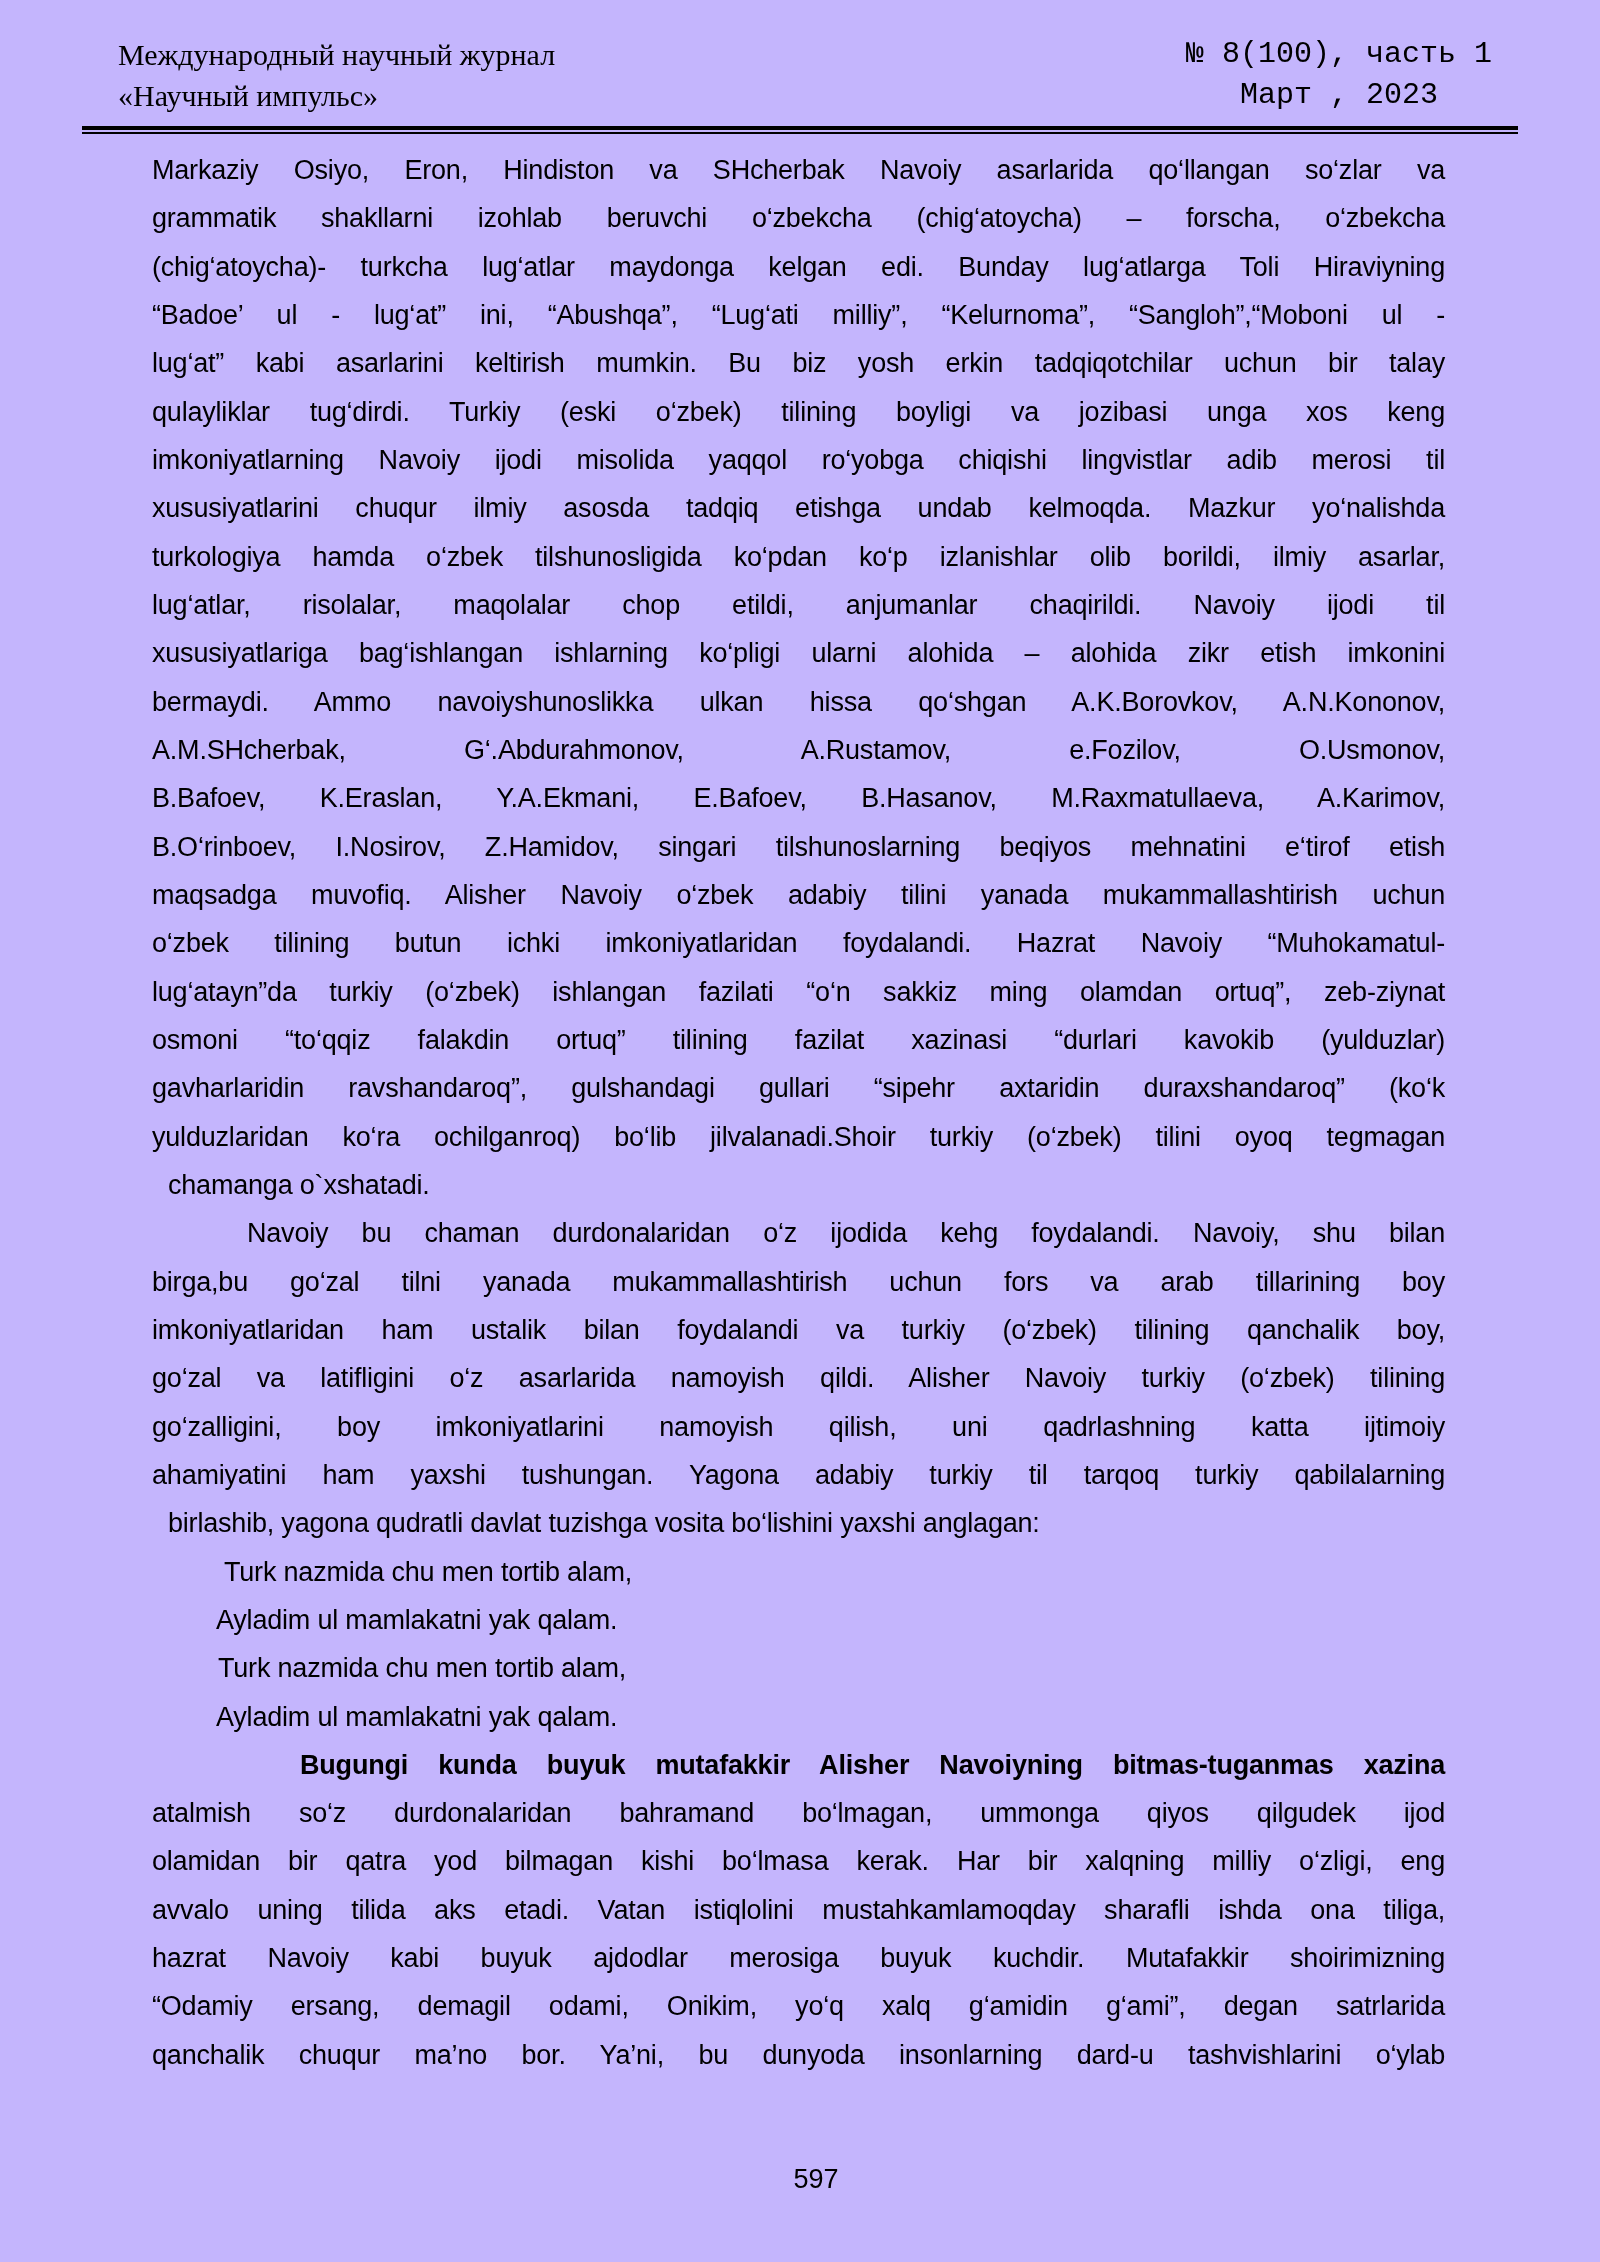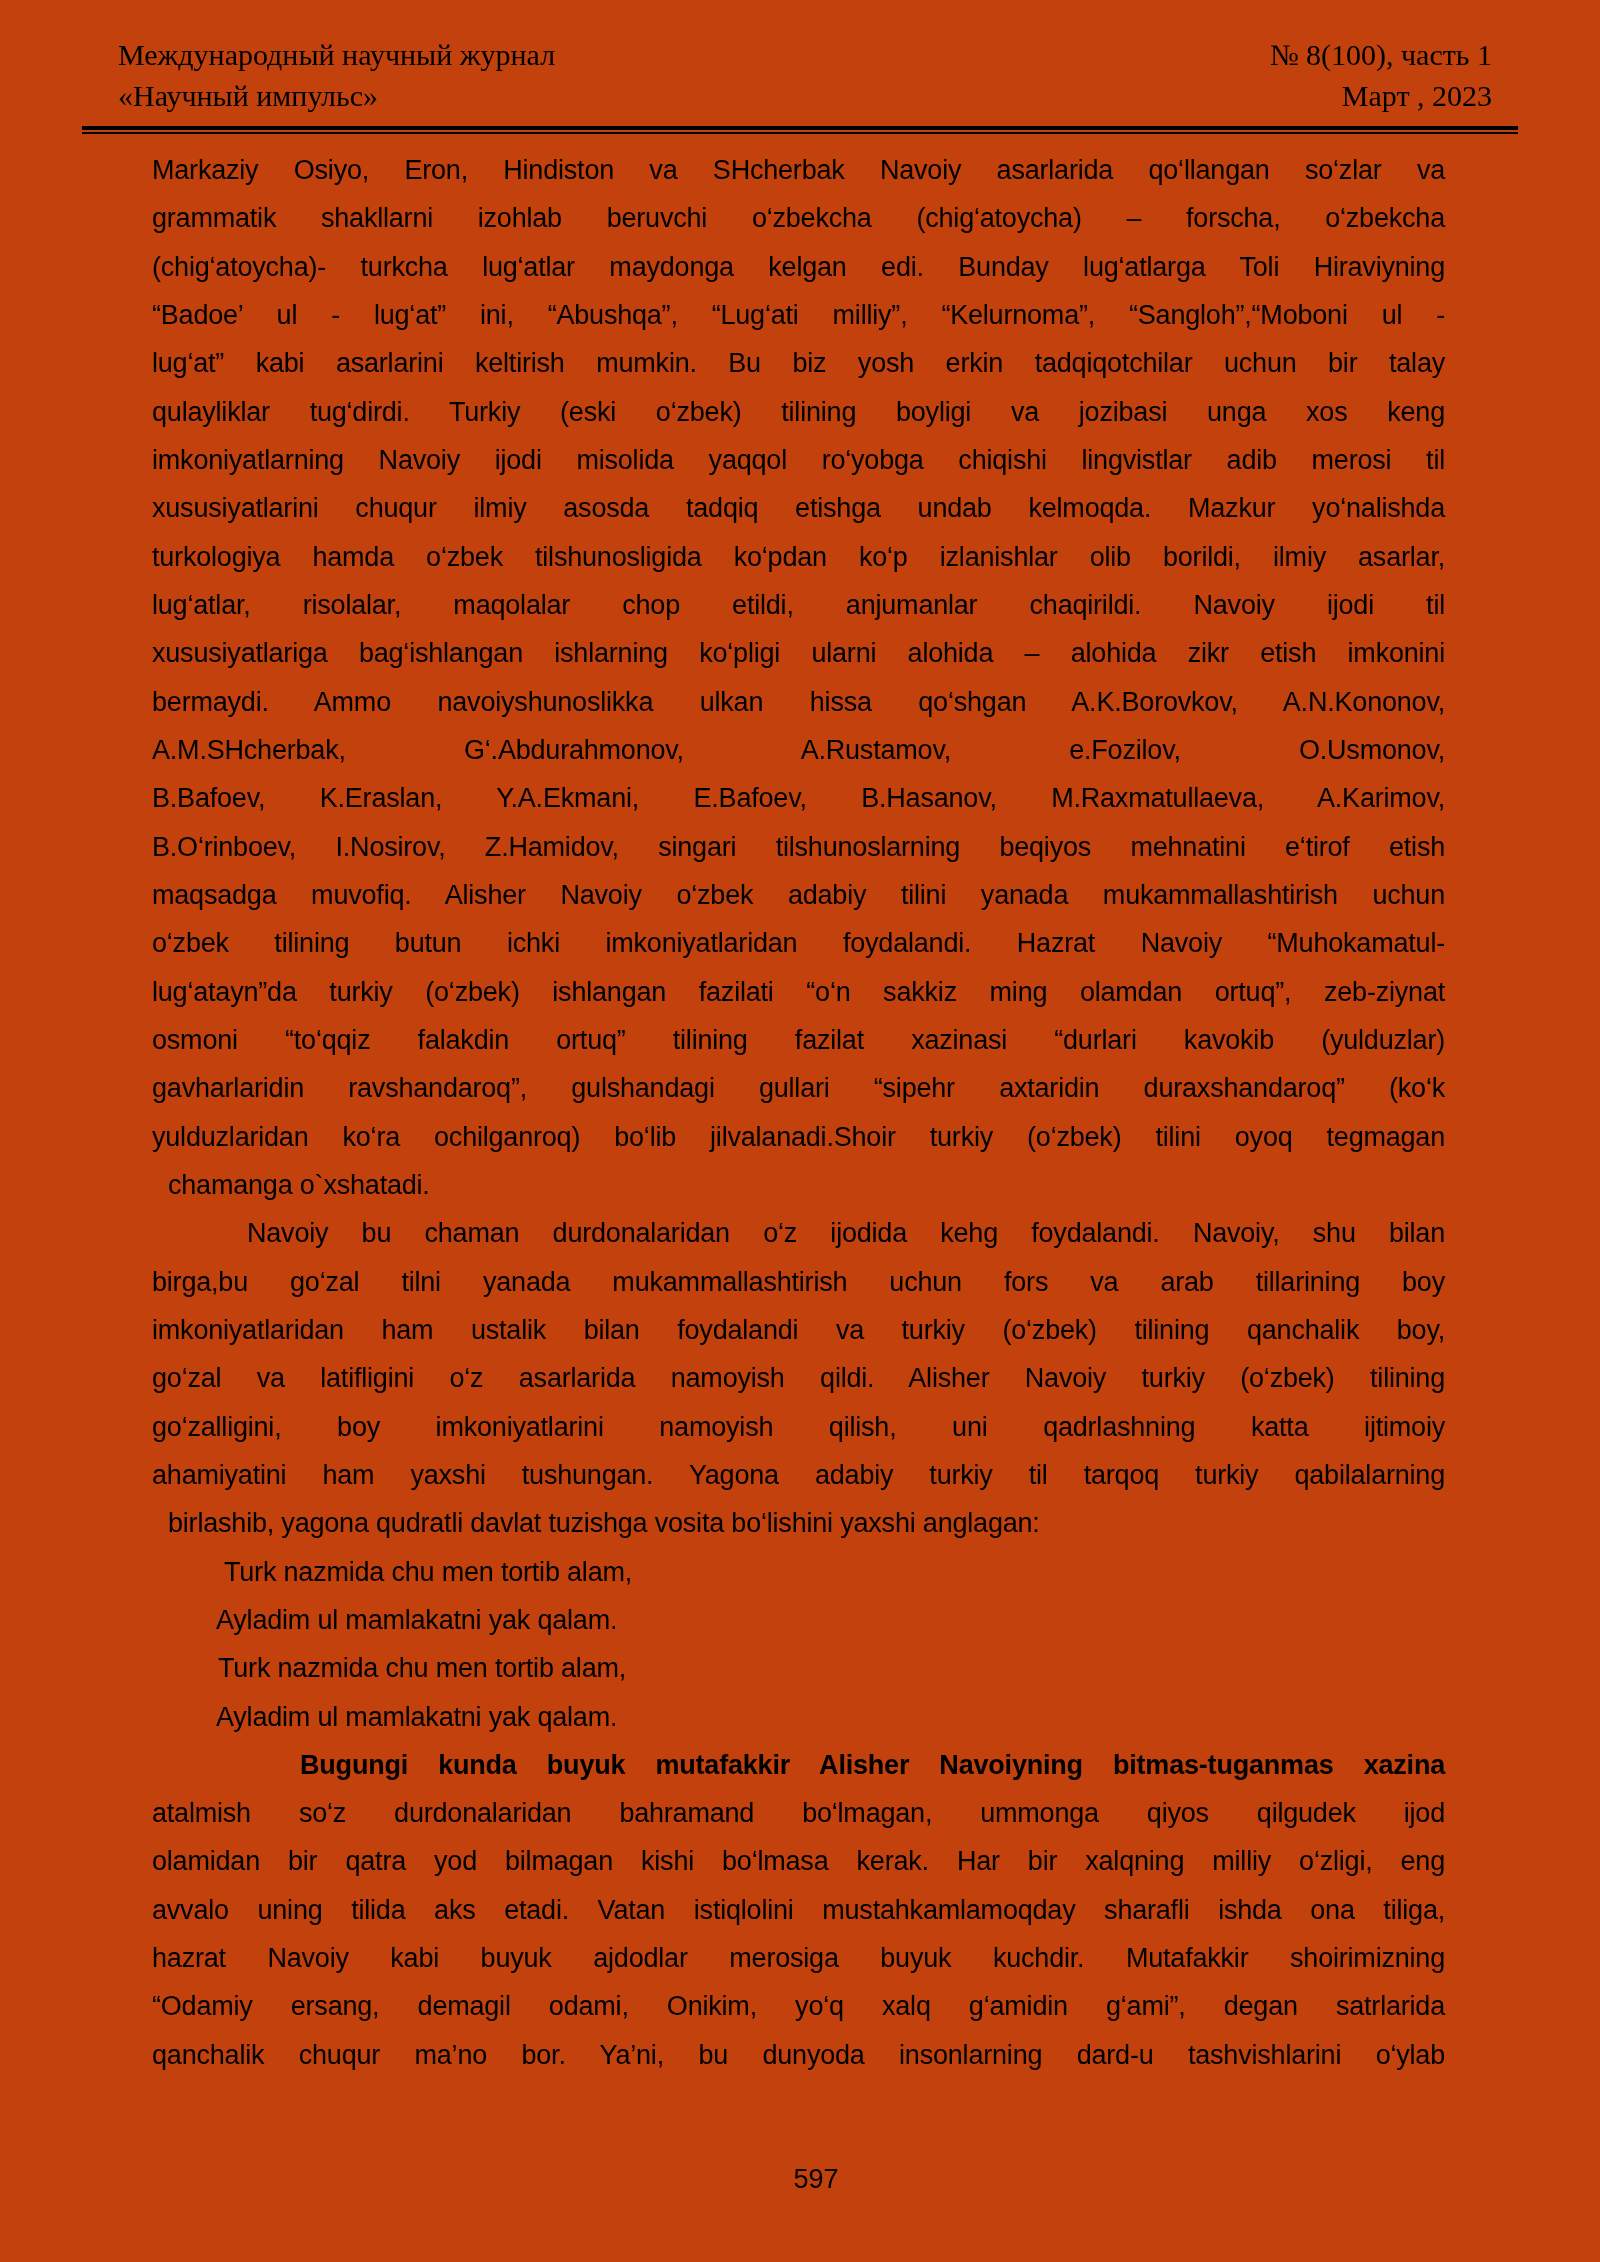--- a/index.html
+++ b/index.html
@@ -4,38 +4,39 @@
 <style>
   html, body {
     margin: 0;
     padding: 0;
     background: #ffffff;
   }
   .page {
     position: relative;
     width: 1600px;
     height: 2262px;
-    background: #c2410c;
+    background: #c4b5fd;
     color: #000000;
     overflow: hidden;
   }
   .header {
     position: absolute;
     top: 34px;
     left: 118px;
     width: 1374px;
     display: flex;
     justify-content: space-between;
     font-family: "Liberation Serif", "DejaVu Serif", serif;
     font-size: 30px;
     line-height: 41px;
     color: #000000;
   }
   .header .right {
-    text-align: right;
+    text-align: center;
+    font-family: Liberation Mono, monospace;
   }
   .header-rule {
     position: absolute;
     top: 126px;
     left: 82px;
     width: 1436px;
     height: 2px;
     border-top: 4px solid #000000;
     border-bottom: 2px solid #000000;
   }

